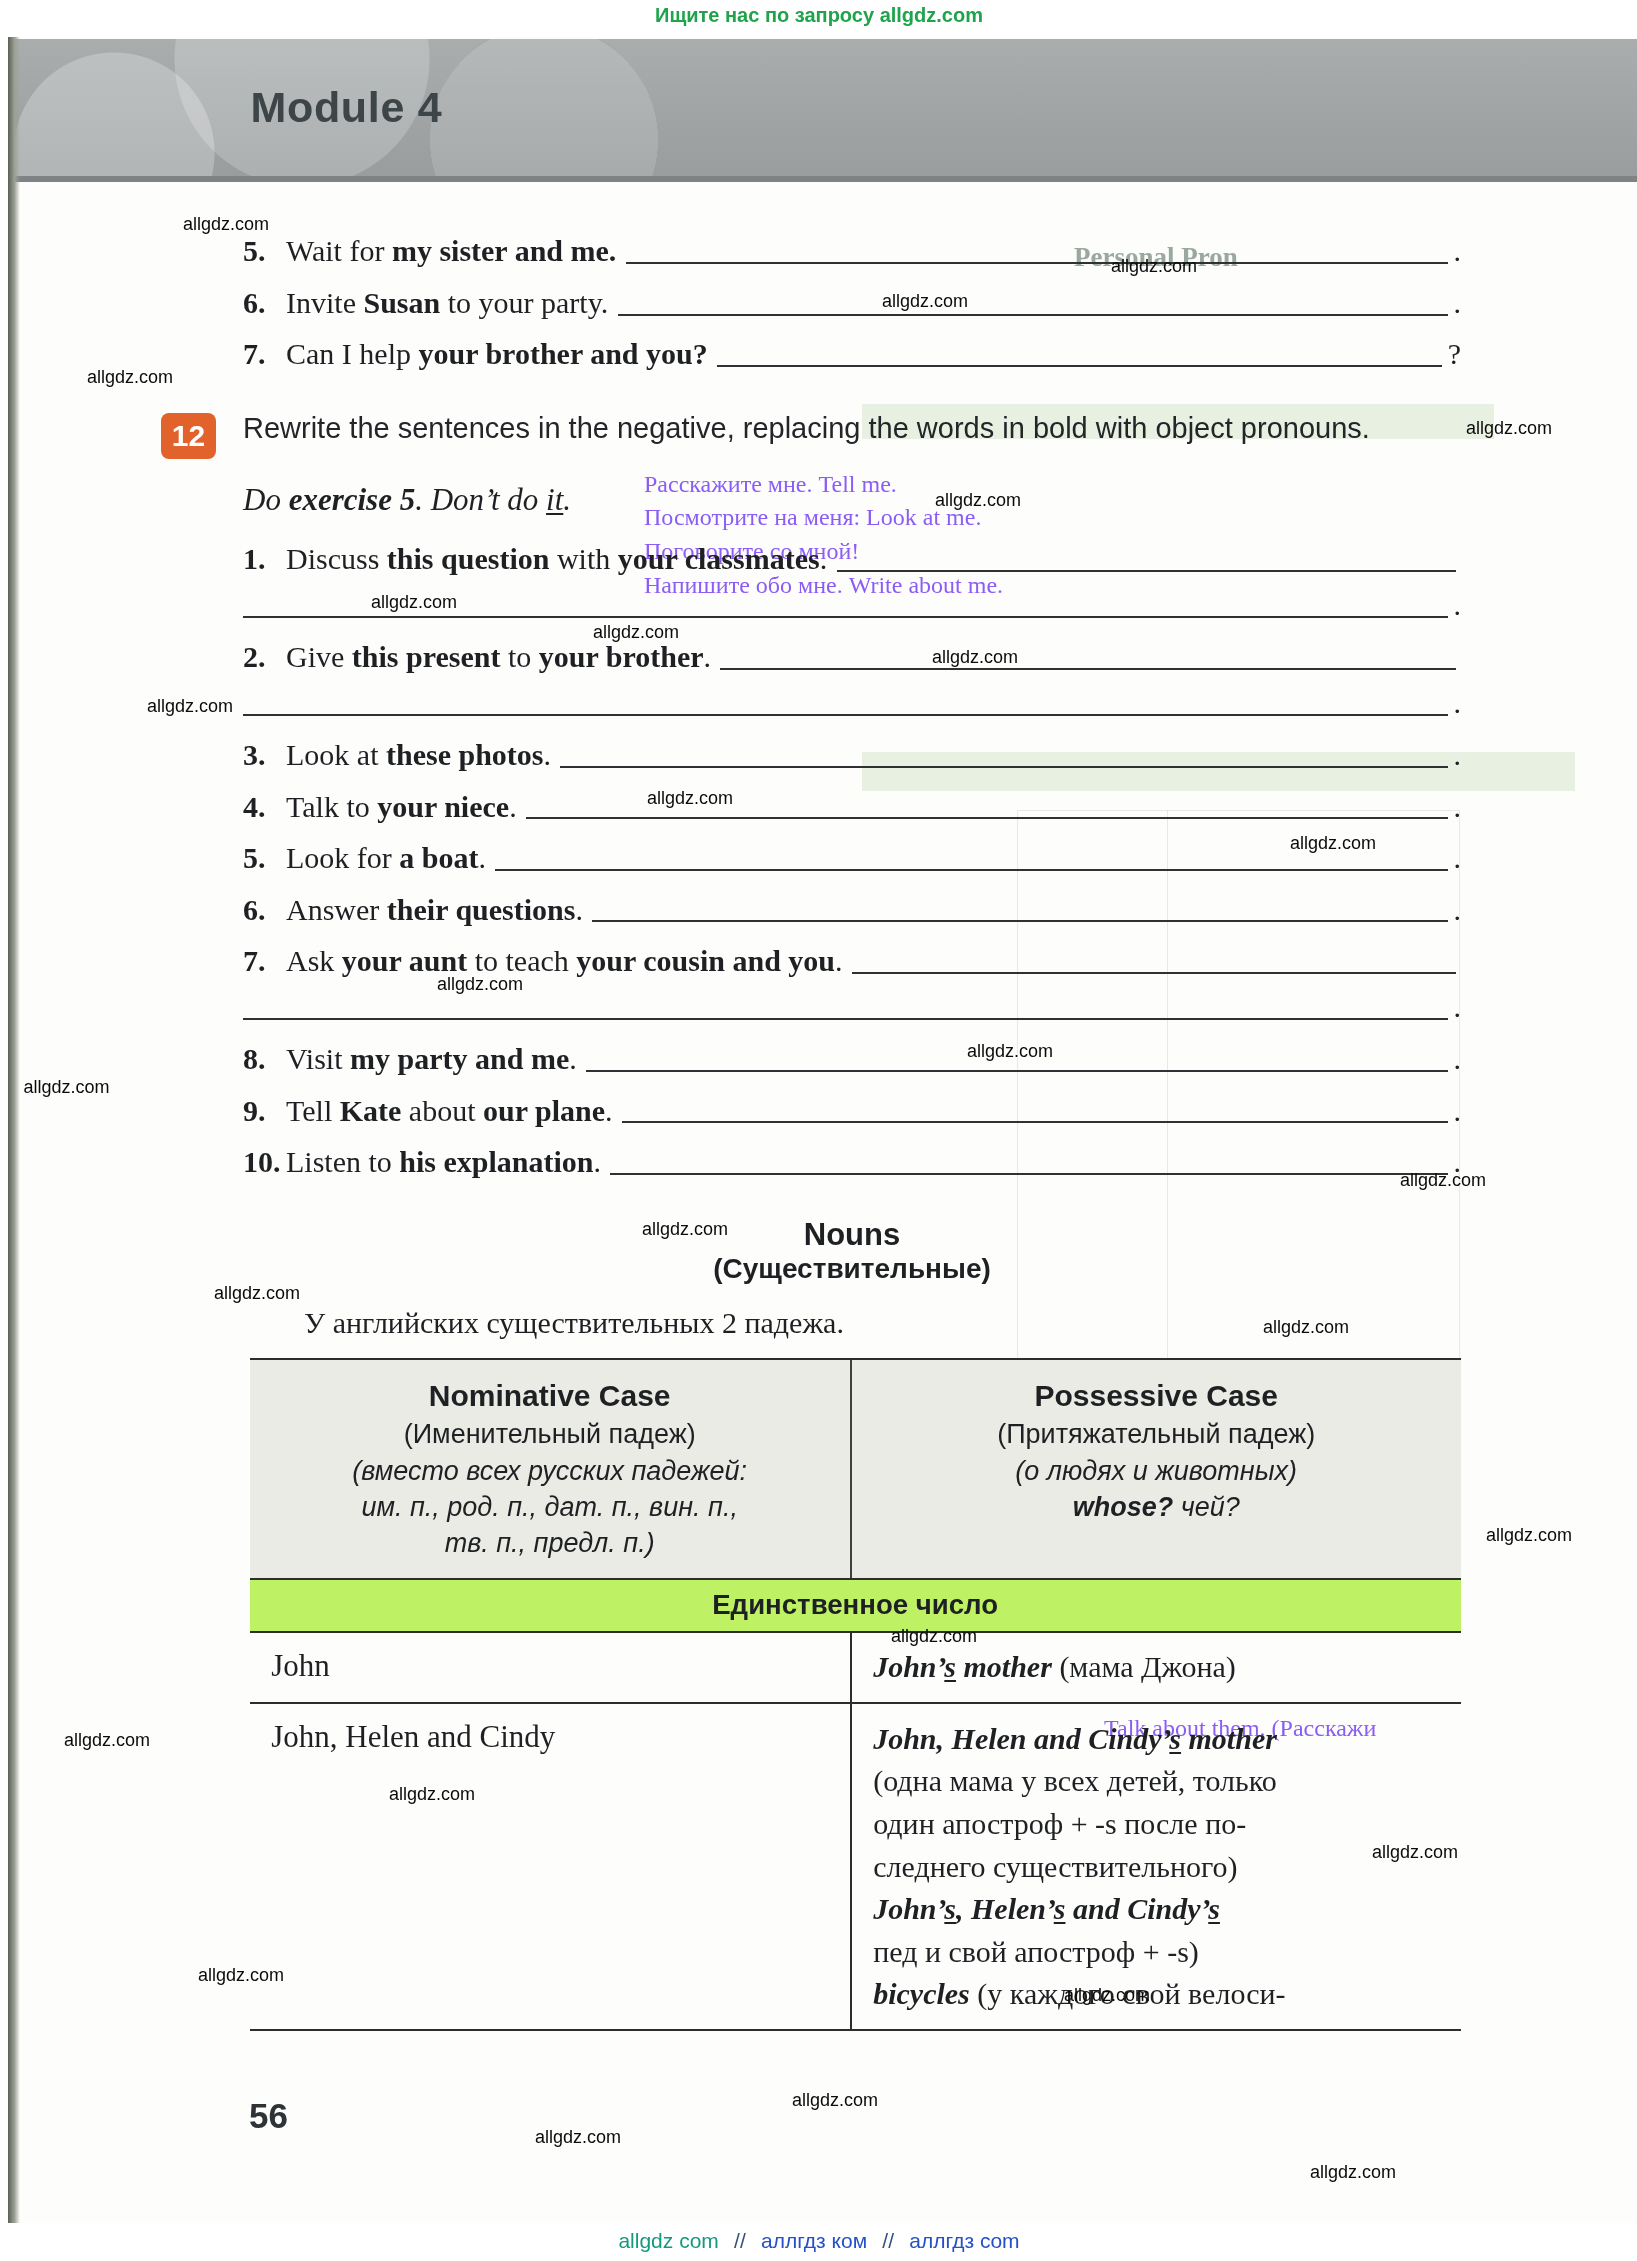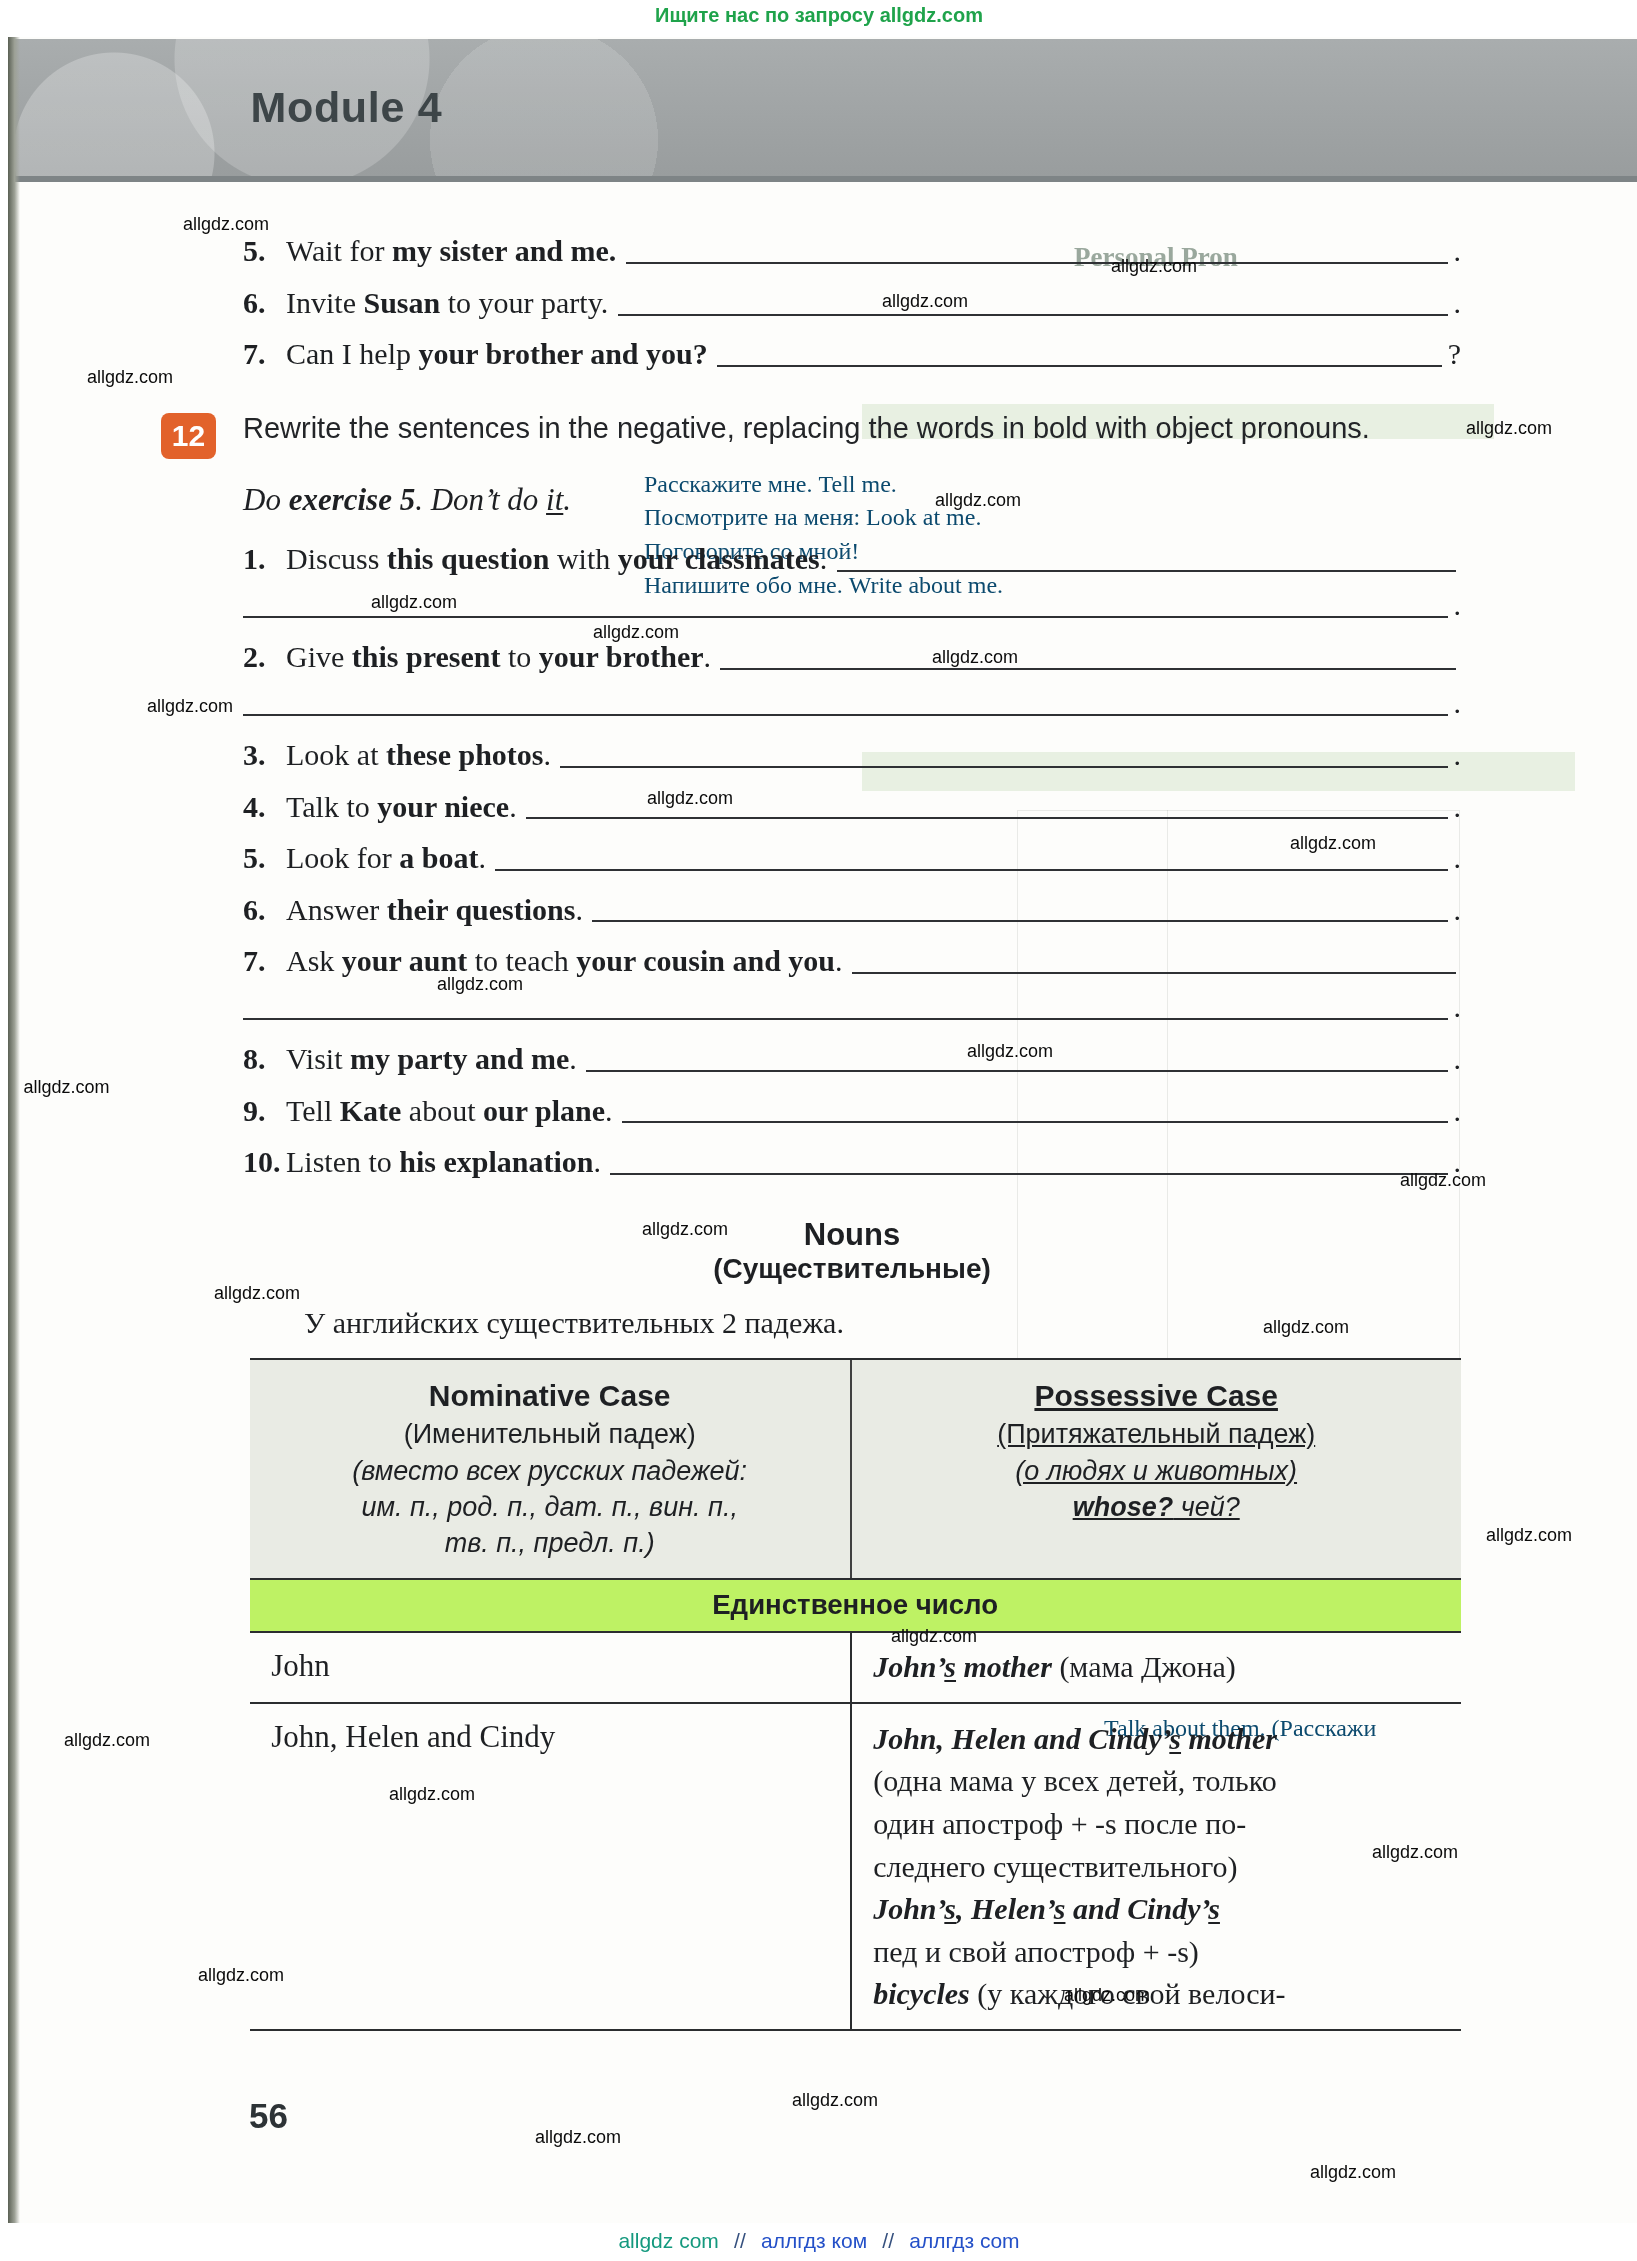--- a/index.html
+++ b/index.html
@@ -21,21 +21,21 @@
   .module-title{font:bold 43px "Liberation Sans", sans-serif;color:#3d4548;letter-spacing:0.7px;}
 
   
   .ghost-layer{position:absolute;inset:0;z-index:1;}
   .gband{position:absolute;background:rgba(150,190,130,0.20);}
   .gb1{left:854px;top:367px;width:632px;height:35px;}
   .gb2{left:854px;top:715px;width:713px;height:39px;}
   .gb3{left:853px;top:1342px;width:597px;height:38px;}
   .grect{position:absolute;left:1009px;top:773px;width:441px;height:666px;border:1.3px solid rgba(60,70,60,0.10);}
   .gvl{position:absolute;left:1159px;top:773px;width:1.3px;height:666px;background:rgba(60,70,60,0.10);}
-  .gfrag{position:absolute;font:24px "Liberation Serif", serif;color:#0c4a6e;white-space:nowrap;}
+  .gfrag{position:absolute;font:24px "Liberation Serif", serif;color:#8b5cf6;white-space:nowrap;}
   .g0{left:1066px;top:205px;font-weight:bold;font-size:27px;color:#9aa89d;}
   .g1{left:636px;top:434px;}
   .g2{left:636px;top:467px;}
   .g3{left:636px;top:501px;}
   .g4{left:636px;top:535px;}
   .g5{left:1096px;top:1527px;}
   .g6{left:1096px;top:1678px;}
 
   
   .content{position:absolute;left:0;top:195px;right:0;padding:0 185px 0 235px;box-sizing:border-box;z-index:2;}
@@ -63,21 +63,21 @@
   .nouns-head{text-align:center;margin-top:38px;line-height:1.25;}
   .nh1{font:bold 31px "Liberation Sans", sans-serif;}
   .nh2{font:bold 28px "Liberation Sans", sans-serif;}
   .nouns-intro{margin:21.5px 0 17.5px 0;font-size:30px;text-indent:61px;}
 
   
   .gram-table{margin-left:6.7px;width:1211px;box-sizing:border-box;}
   .gt-head{display:flex;background:#e9ebe4;border-top:2px solid #2b2d2f;border-bottom:2px solid #2b2d2f;}
   .gt-cell{padding:16px 6.7px;text-align:center;font:27px "Liberation Sans", sans-serif;line-height:1.35;box-sizing:border-box;}
   .gt-cell.left{width:602px;border-right:2px solid #404040;}
-  .gt-cell.right{flex:1;text-decoration:underline;}
+  .gt-cell.right{flex:1;}
   .gt-title{font-weight:bold;font-size:30px;}
   .gt-sub{background:#bef264;text-align:center;font:bold 27.6px "Liberation Sans", sans-serif;
           padding:9.4px 0;border-bottom:2px solid #2b2d2f;}
   .gt-row{display:flex;border-bottom:2px solid #2b2d2f;}
   .gt-bleft{width:602px;border-right:2px solid #2b2d2f;box-sizing:border-box;
             padding:15px 6.7px 15px 21.5px;font-size:31px;font-family:"Liberation Serif", serif;}
   .gt-bright{flex:1;padding:13.5px 13.5px 13.5px 21.5px;font-size:30px;font-family:"Liberation Serif", serif;line-height:1.42;}
 
   .page-number{position:absolute;left:241px;top:2059px;font:bold 35px "Liberation Sans", sans-serif;color:#2d3336;z-index:2;}
 

